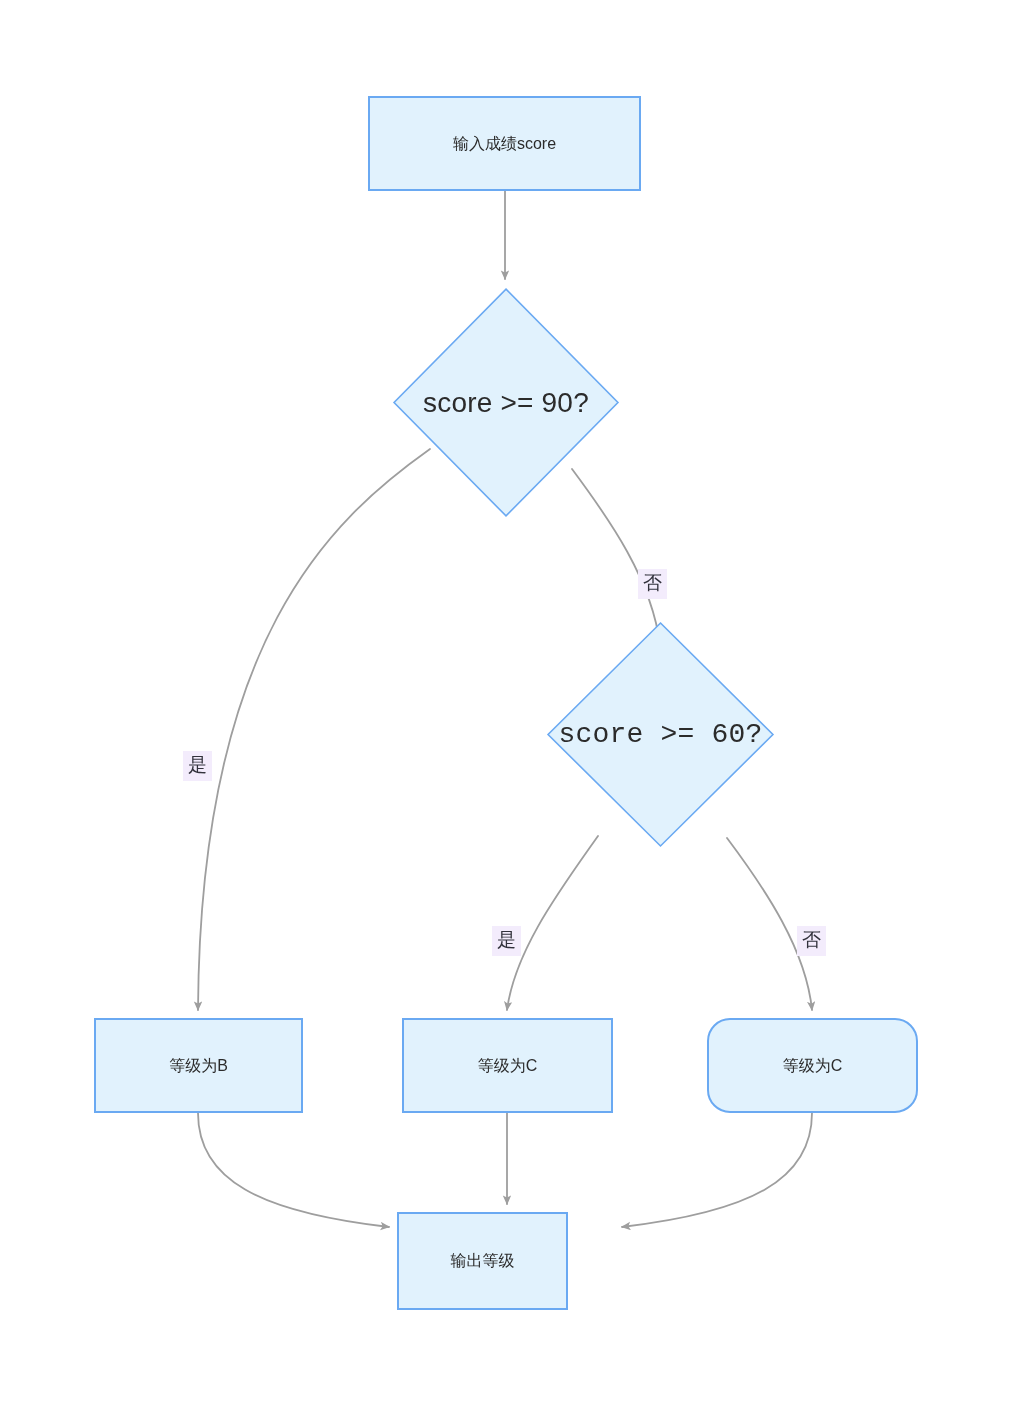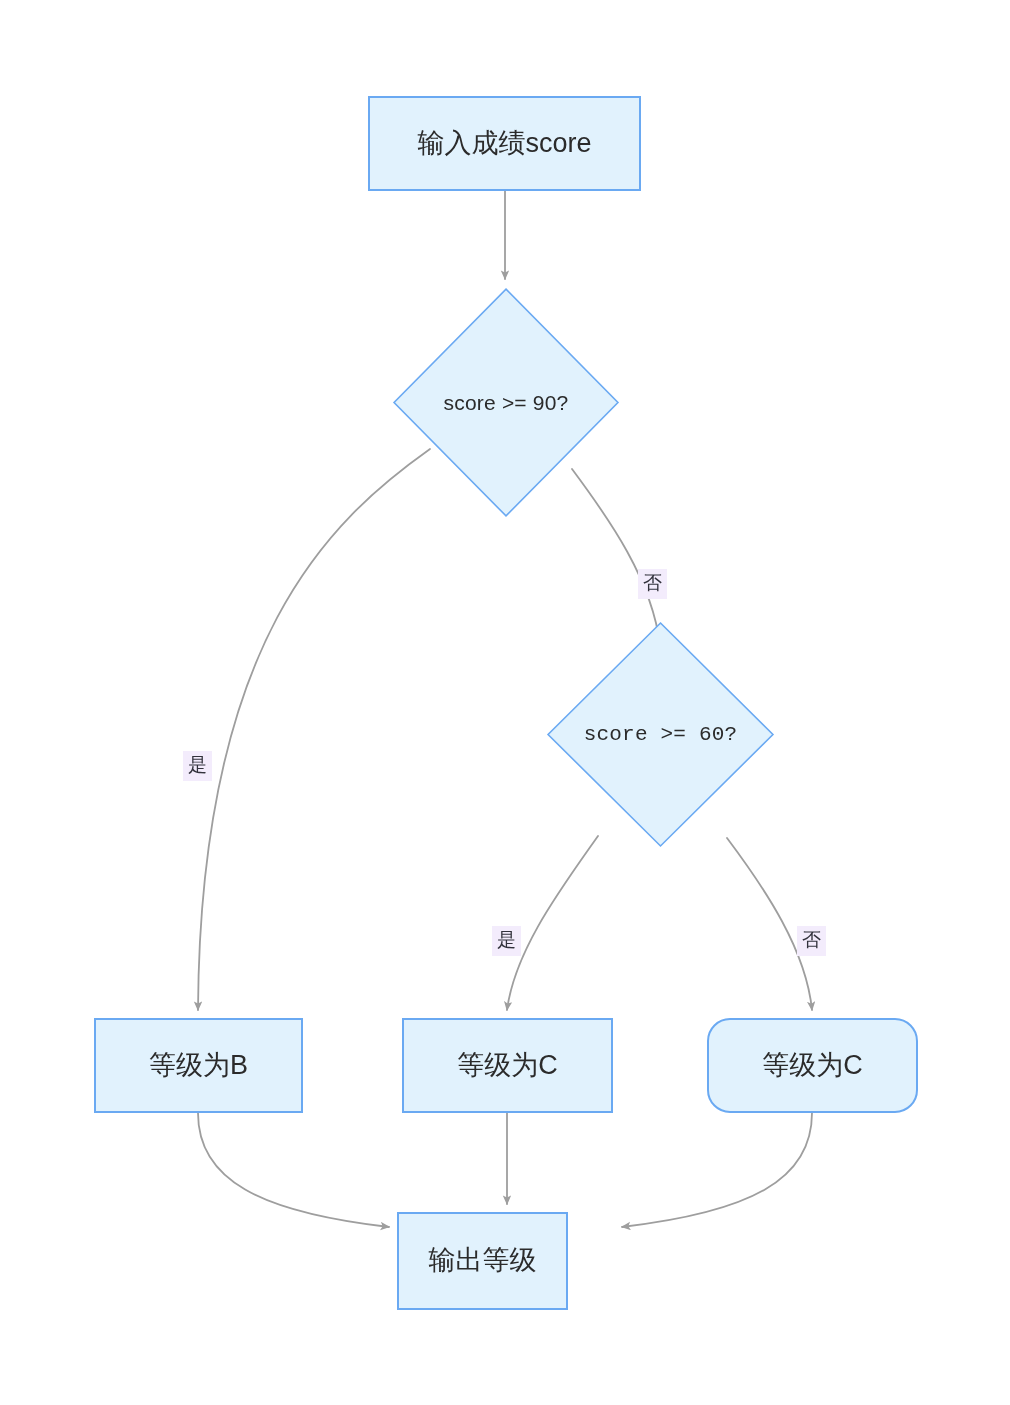--- a/index.html
+++ b/index.html
@@ -32,38 +32,38 @@
     box-sizing: border-box;
     display: flex;
     align-items: center;
     justify-content: center;
     text-align: center;
   }
   .node-process {
     background: #e1f2fd;
     border: 2px solid #6aa9f2;
     color: #2b2b2b;
-    font-size: 27px;
+    font-size: 16px;
     line-height: 1.25;
   }
   .node-decision {
     background: transparent;
     border: none;
   }
   .node-decision .diamond-shape {
     position: absolute;
     left: 0;
     top: 0;
     width: 100%;
     height: 100%;
   }
   .node-decision .diamond-label {
     position: relative;
     z-index: 2;
-    font-size: 21px;
+    font-size: 28px;
     color: #2b2b2b;
     letter-spacing: 0.2px;
     white-space: nowrap;
   }
   .edge-label {
     position: absolute;
     background: #f3ecfc;
     color: #32323c;
     font-size: 19px;
     line-height: 1.35;

